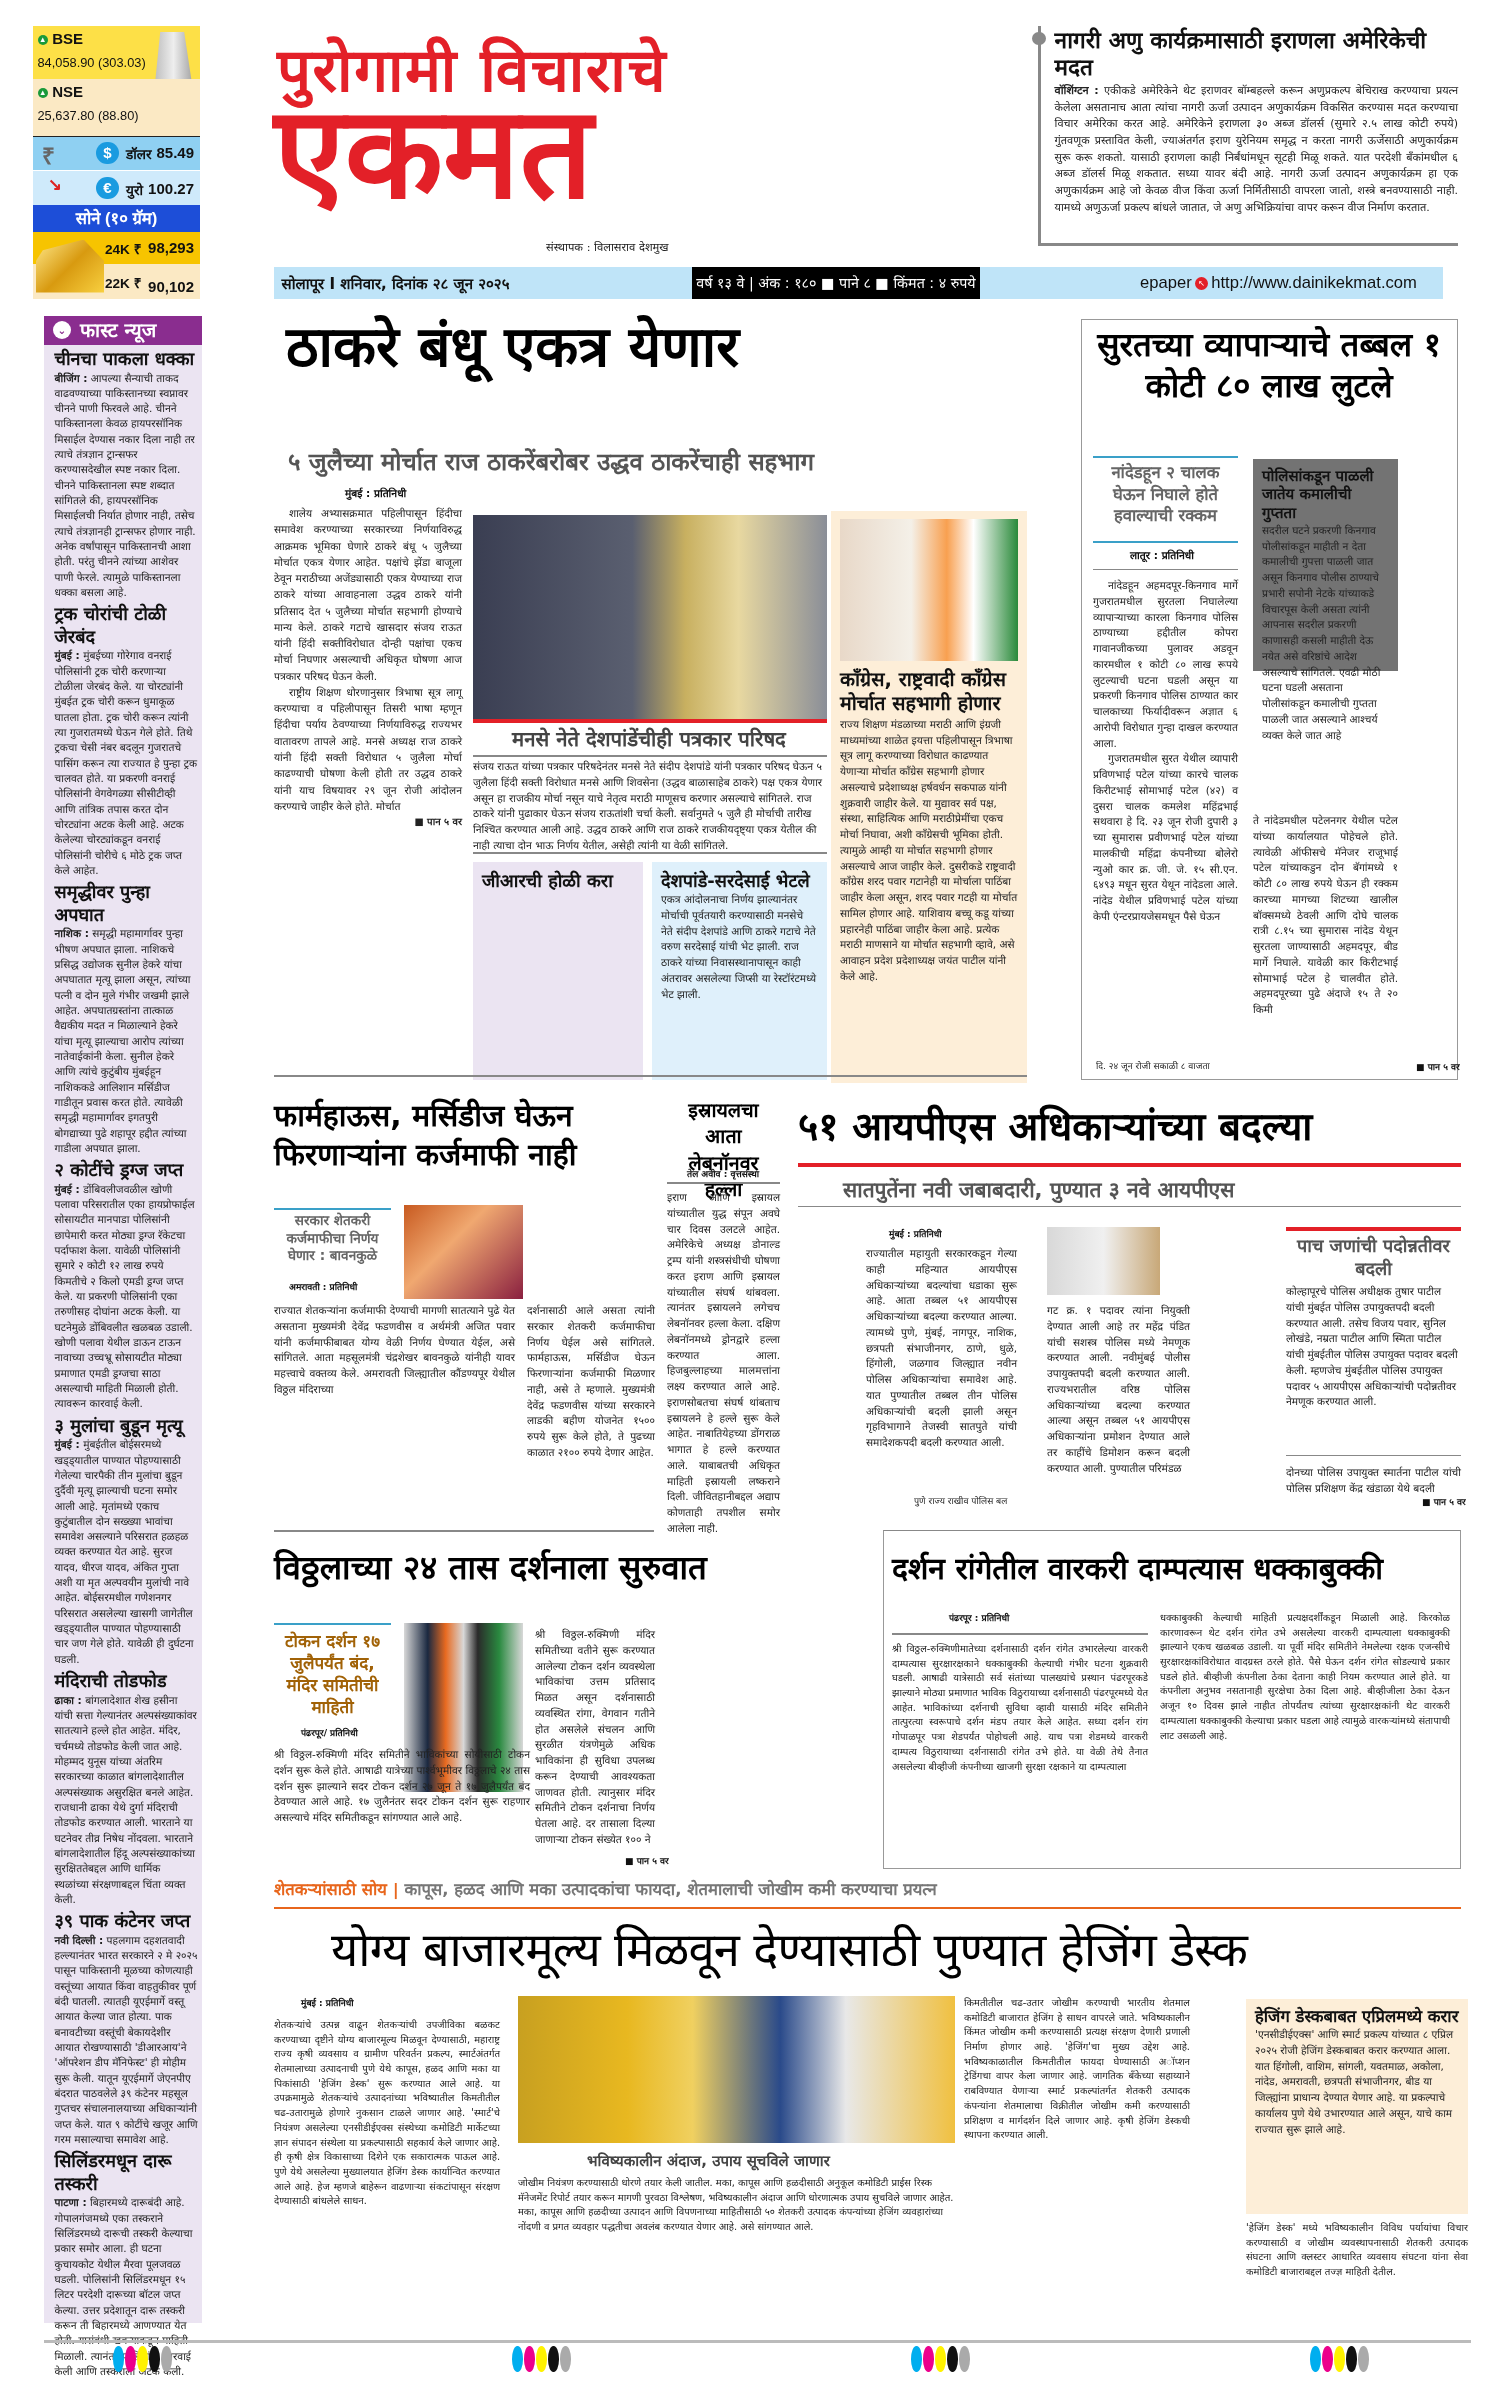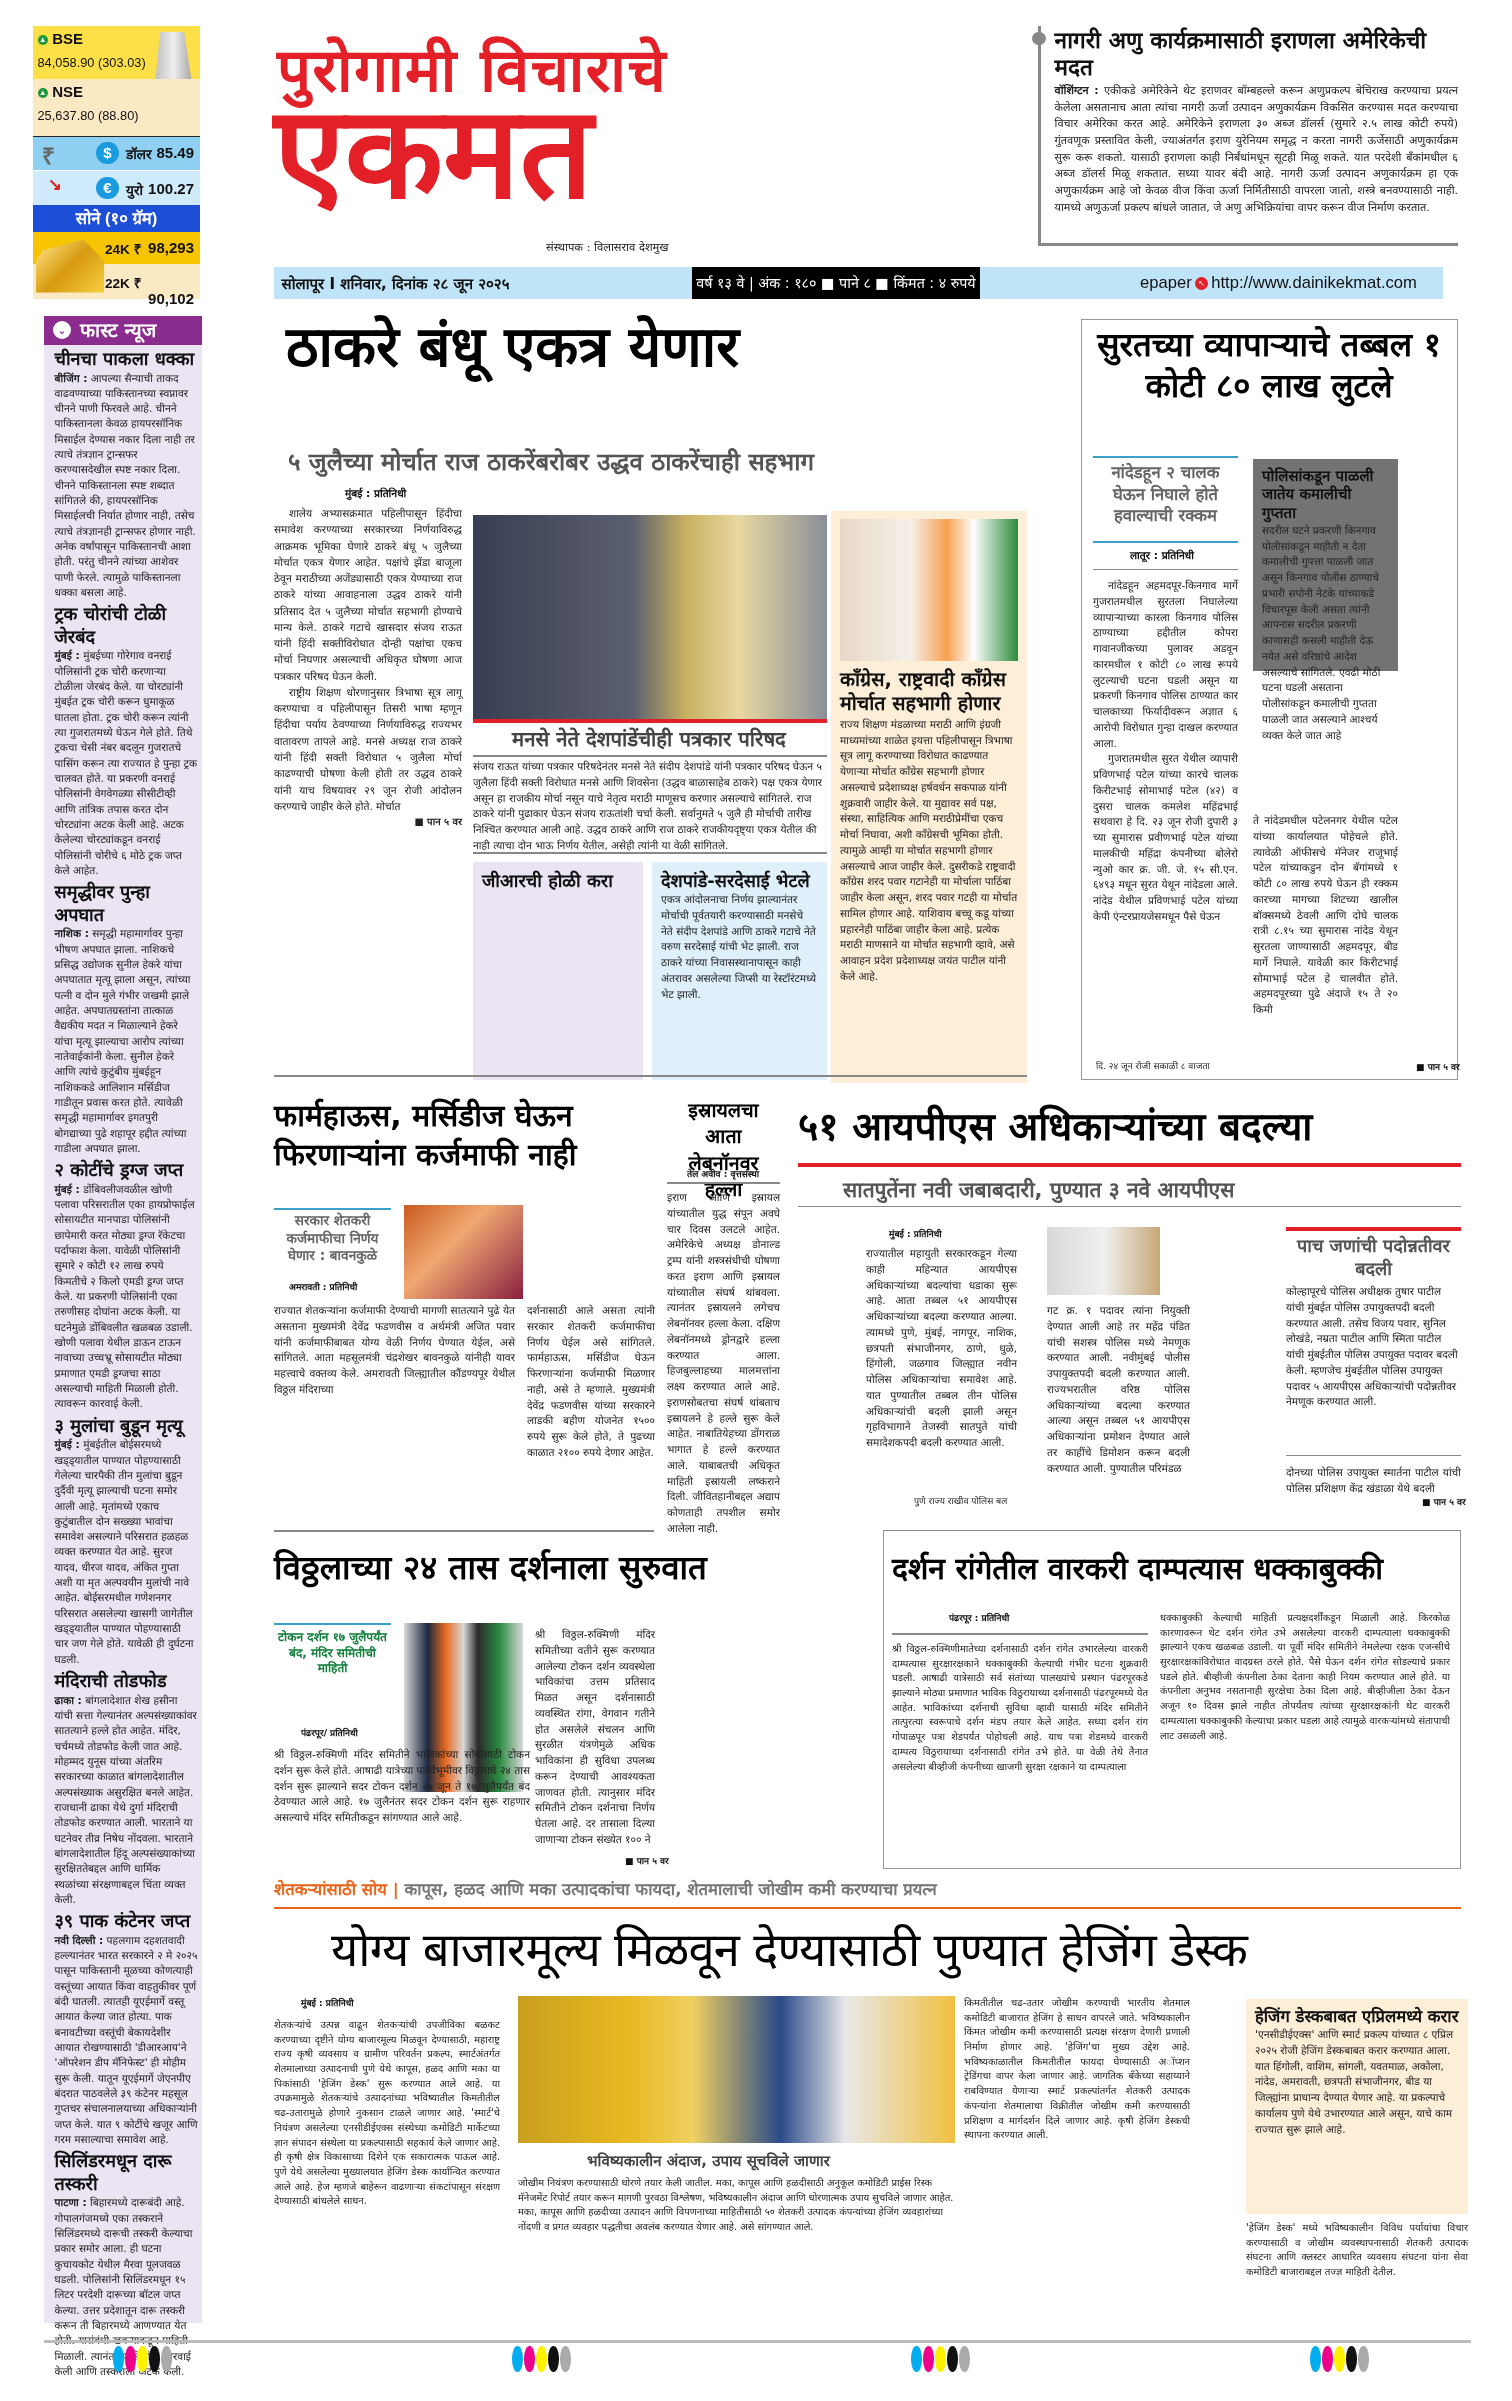--- a/index.html
+++ b/index.html
@@ -83,21 +83,21 @@
     <span style="position:absolute;left:93px;top:9px;font-size:13.6px;">युरो</span>
     <span style="position:absolute;right:6px;top:9px;font-size:15px;">100.27</span>
   </div>
   <div class="mrow goldh">सोने (१० ग्रॅम)</div>
   <div class="mrow g24">
     <span style="position:absolute;left:72px;top:7.5px;font-size:13.6px;">24K ₹</span>
     <span style="position:absolute;right:6px;top:7.5px;font-size:15px;">98,293</span>
   </div>
   <div class="mrow g22">
     <span style="position:absolute;left:72px;top:9px;font-size:13.6px;">22K ₹</span>
-    <span style="position:absolute;right:6px;top:26px;font-size:15px;">90,102</span>
+    <span style="position:absolute;right:6px;top:14px;font-size:15px;">90,102</span>
   </div>
   <div class="goldbar"></div>
 </div>
 
 <div id="masthead-line1" class="abs">पुरोगामी विचाराचे</div>
 <div id="masthead-line2" class="abs">एकमत</div>
 <div id="founder" class="abs">संस्थापक : विलासराव देशमुख</div>
 
 <div id="iranbox" class="abs">
   <div class="dot"></div>
@@ -221,21 +221,21 @@
 <div class="redrule" style="left:1286px;top:1227px;width:175px;height:3.8px;"></div>
 <div class="abs subhead-gray" style="left:1286px;top:1235px;width:175px;text-align:center;font-size:18px;color:#555;line-height:1.25;">पाच जणांची पदोन्नतीवर बदली</div>
 <div class="col stxt" style="left:1286px;top:1284px;width:175px;">कोल्हापूरचे पोलिस अधीक्षक तुषार पाटील यांची मुंबईत पोलिस उपायुक्तपदी बदली करण्यात आली. तसेच विजय पवार, सुनिल लोखंडे, नम्रता पाटील आणि स्मिता पाटील यांची मुंबईतील पोलिस उपायुक्त पदावर बदली केली. म्हणजेच मुंबईतील पोलिस उपायुक्त पदावर ५ आयपीएस अधिकाऱ्यांची पदोन्नतीवर नेमणूक करण्यात आली.</div>
 <div class="rule" style="left:1286px;top:1455px;width:175px;height:0.8px;"></div>
 <div class="col stxt" style="left:1286px;top:1465px;width:175px;text-align:justify;">दोनच्या पोलिस उपायुक्त स्मार्तना पाटील यांची पोलिस प्रशिक्षण केंद्र खंडाळा येथे बदली</div>
 <div class="abs more" style="left:1422px;top:1495px;font-size:9px;">■ पान ५ वर</div>
 
 <div class="rule" style="left:274px;top:1530px;width:380px;"></div>
 <div class="abs bighead" style="left:274px;top:1544px;font-size:33px;">विठ्ठलाच्या २४ तास दर्शनाला सुरुवात</div>
 <div class="bluerule" style="left:274px;top:1623px;width:117px;"></div>
-<div class="abs subhead-gray" style="left:274px;top:1630px;width:117px;text-align:center;font-size:12px;color:#15803d;line-height:1.3;">टोकन दर्शन १७ जुलैपर्यंत बंद, मंदिर समितीची माहिती</div>
+<div class="abs subhead-gray" style="left:274px;top:1630px;width:117px;text-align:center;font-size:17px;color:#a16207;line-height:1.3;">टोकन दर्शन १७ जुलैपर्यंत बंद, मंदिर समितीची माहिती</div>
 <div class="abs byline" style="left:301px;top:1726px;font-size:9px;">पंढरपूर/ प्रतिनिधी</div>
 <div class="photo" style="left:404px;top:1623px;width:119px;height:169px;background:linear-gradient(90deg,#d8d8d8,#1a2840 20%,#e86a20 35%,#d8d8d8 50%,#2a2a2a 62%,#2a8a40 80%,#d8d8d8);"></div>
 <div class="col stxt" style="left:274px;top:1747px;width:256px;text-align:justify;">श्री विठ्ठल-रुक्मिणी मंदिर समितीने भाविकांच्या सोयीसाठी टोकन दर्शन सुरू केले होते. आषाढी यात्रेच्या पार्श्वभूमीवर विठ्ठलाचे २४ तास दर्शन सुरू झाल्याने सदर टोकन दर्शन २७ जून ते १७ जुलैपर्यंत बंद ठेवण्यात आले आहे. १७ जुलैनंतर सदर टोकन दर्शन सुरू राहणार असल्याचे मंदिर समितीकडून सांगण्यात आले आहे.</div>
 <div class="col stxt" style="left:535px;top:1627px;width:120px;text-align:justify;">श्री विठ्ठल-रुक्मिणी मंदिर समितीच्या वतीने सुरू करण्यात आलेल्या टोकन दर्शन व्यवस्थेला भाविकांचा उत्तम प्रतिसाद मिळत असून दर्शनासाठी व्यवस्थित रांगा, वेगवान गतीने होत असलेले संचलन आणि सुरळीत यंत्रणेमुळे अधिक भाविकांना ही सुविधा उपलब्ध करून देण्याची आवश्यकता जाणवत होती. त्यानुसार मंदिर समितीने टोकन दर्शनाचा निर्णय घेतला आहे. दर तासाला दिल्या जाणाऱ्या टोकन संख्येत १०० ने</div>
 <div class="abs more" style="left:625px;top:1854px;font-size:9px;">■ पान ५ वर</div>
 
 <div class="abs" style="left:461px;top:1530px;width:0;height:0;"></div>
 <div class="abs" style="left:883px;top:1530px;width:578px;height:339px;border:0.8px solid #999;border-top:1.5px solid #888;"></div>
 <div class="abs bighead" style="left:892px;top:1547px;font-size:30px;">दर्शन रांगेतील वारकरी दाम्पत्यास धक्काबुक्की</div>
 <div class="abs byline" style="left:949px;top:1611px;font-size:9px;">पंढरपूर : प्रतिनिधी</div>

